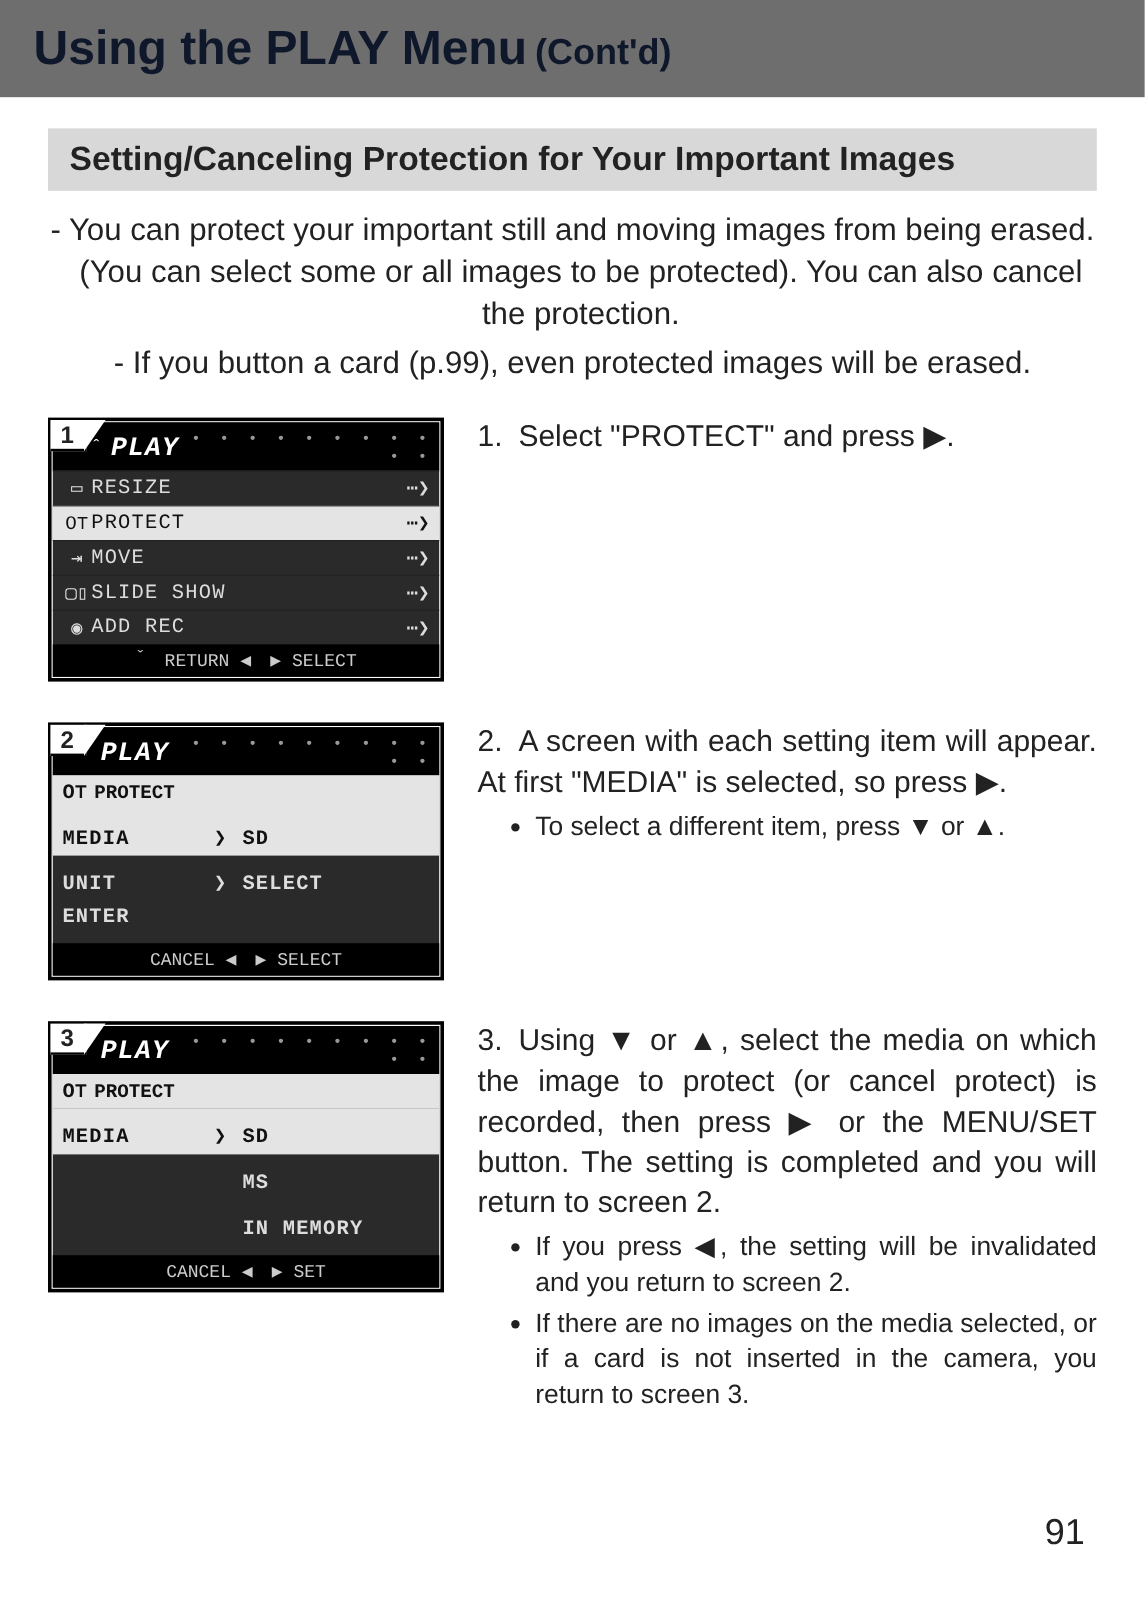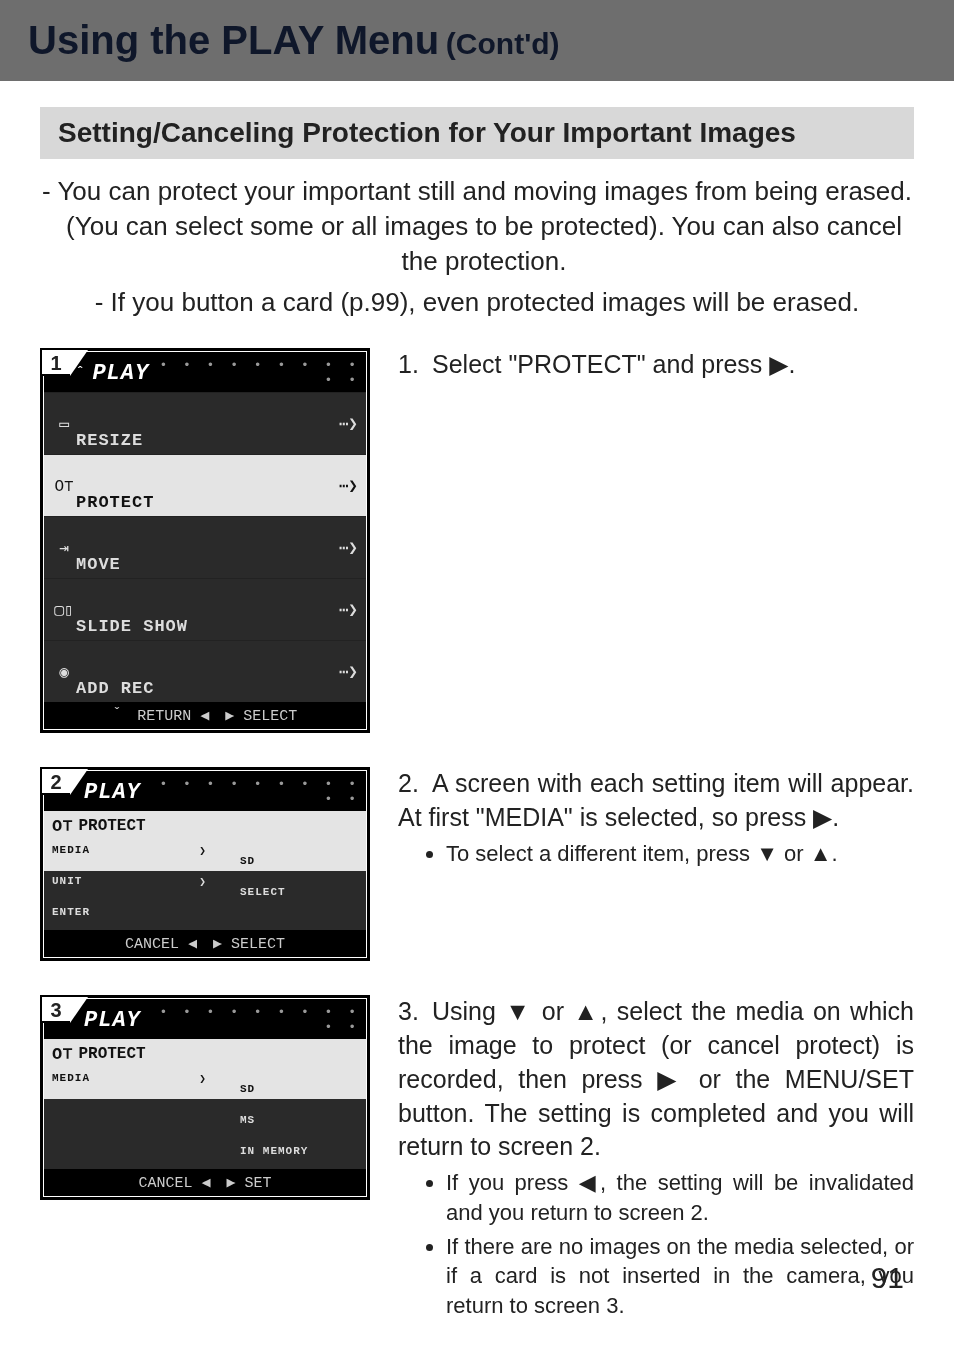--- a/index.html
+++ b/index.html
@@ -87,40 +87,39 @@
   .menu-row {
     display: flex;
     align-items: center;
     padding: 4px 8px 4px 8px;
     color: #ddd;
     font-size: 17px;
     border-top: 1px solid #222;
   }
   .menu-row.inv { background: #e4e4e4; color: #111; }
   .menu-row .mi-icon { width: 24px; flex: 0 0 24px; font-size: 16px; text-align: center; }
-  .menu-row .mi-label { flex: 1; font-weight: bold; letter-spacing: 1px; margin-top: 34px; }
+  .menu-row .mi-label { flex: 1; font-weight: normal; letter-spacing: 1px; }
   .menu-row .mi-arrow { font-size: 16px; }
   .panel-footer {
     background: #000;
     color: #ccc;
     font-size: 15px;
     padding: 4px 6px;
     display: flex;
     justify-content: center;
     gap: 16px;
   }
   .sub-row {
     display: flex;
-    align-items: flex-start;
+    align-items: flex-end;
     padding: 4px 8px;
     color: #ddd;
-    font-size: 11px;
+    font-size: 17px;
     font-weight: bold;
     letter-spacing: 1px;
-    gap: 19px;
   }
   .sub-row.inv { background: #e4e4e4; color: #111; }
   .sub-row .col1 { width: 120px; }
   .sub-row .colm { width: 24px; text-align: center; }
   .sub-row .col2 { flex: 1; padding-left: 6px; margin-top: 11px; }
   .subheader { background:#e4e4e4; color:#111; font-size:16px; font-weight:bold; padding:4px 8px; display:flex; align-items:center; gap:6px;}
   .subheader .key { font-size:17px; }
   .text-col { flex: 1; font-size: 25px; line-height: 1.35; }
   .step-num { display: inline-block; width: 34px; }
   .bullet-list { padding-left: 48px; margin-top: 4px; font-size: 22px; }

